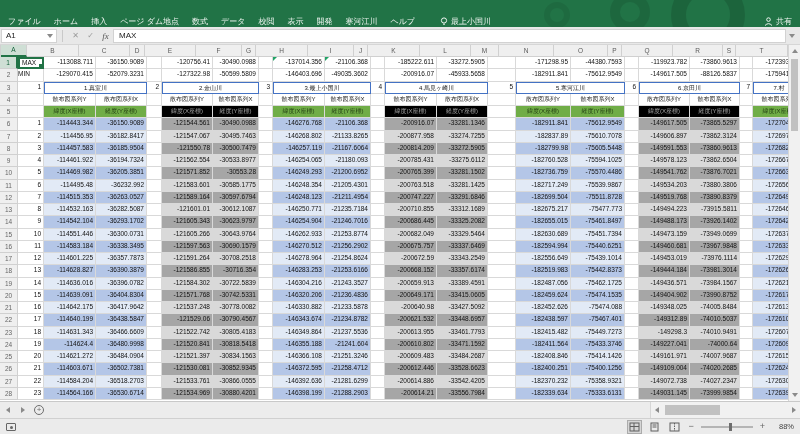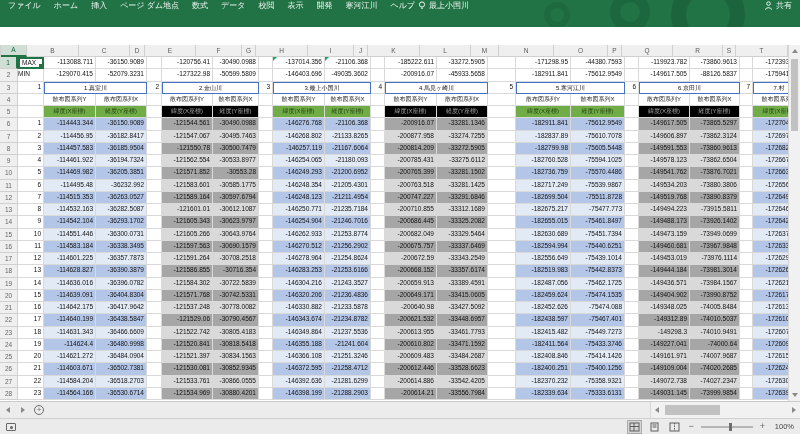--- a/index.html
+++ b/index.html
@@ -1,21 +1,21 @@
 <!DOCTYPE html>
 <html><head>
 <meta charset="utf-8">
 <style>
 *{box-sizing:border-box;margin:0;padding:0;}
 html,body{width:800px;height:434px;overflow:hidden;}
 body{font-family:"Liberation Sans","DejaVu Sans",sans-serif;background:#fff;}
 .app{position:relative;width:800px;height:434px;background:#fff;overflow:hidden;}
 
 
-.ribbon{position:absolute;top:0;left:0;width:800px;height:27px;background:#217346;display:flex;align-items:flex-start;padding:0 8px;gap:3px;overflow:hidden;}
+.ribbon{position:absolute;top:0;left:0;width:800px;height:27px;background:#217346;display:flex;align-items:flex-end;padding:0 8px;gap:25px;overflow:hidden;}
 .menu{font-size:8px;color:#eef5f0;white-space:nowrap;z-index:2;}
 .tellme{display:flex;align-items:center;gap:3px;font-size:8px;color:#eef5f0;z-index:2;}
 .share{margin-left:auto;display:flex;align-items:center;gap:3px;font-size:8px;color:#eef5f0;z-index:2;}
 .deco1{position:absolute;right:55px;top:-22px;width:74px;height:74px;border:15px solid rgba(0,0,0,.13);border-radius:50%;}
 .deco2{position:absolute;right:150px;top:-8px;width:40px;height:40px;border:10px solid rgba(0,0,0,.10);border-radius:50%;}
 .deco3{position:absolute;right:230px;top:2px;width:26px;height:26px;border:6px solid rgba(0,0,0,.08);border-radius:50%;}
 
 
 .fbar{position:absolute;top:27px;left:0;width:800px;height:18px;background:#e8e8e8;display:flex;align-items:center;border-bottom:1px solid #d6d6d6;}
 .namebox{width:56px;height:14px;margin-left:1px;background:#fff;border:1px solid #d2d2d2;display:flex;align-items:center;}
@@ -114,20 +114,34 @@
     </div>
     <div class="share">
       <svg width="9" height="9">
           <circle cx="4.5" cy="2.6" r="1.8" fill="none" stroke="#eef5f0" stroke-width="1"></circle>
           <path d="M1 8.5 Q4.5 4.8 8 8.5" fill="none" stroke="#eef5f0" stroke-width="1"></path>
         </svg>
       <span>共有</span>
     </div>
   </div>
 
+  <div class="fbar">
+    <div class="namebox">
+      <span class="nbtext">A1</span>
+      <span class="tri-dn"></span>
+    </div>
+    <div class="fdiv"></div>
+    <div class="fbtn">✕</div>
+    <div class="fbtn">✓</div>
+    <div class="fbtn fx">fx</div>
+    <div class="ffield">MAX</div>
+    <div class="fexp">
+        <span class="tri-dn"></span>
+      </div>
+  </div>
 
   <div class="sheet">
     <div class="cols">
         <div class="corner" style="width: 18px;"></div>
         <div class="ch sel" style="width: 26px;">A</div>
         <div class="ch" style="width: 52px;">B</div>
         <div class="ch" style="width: 51px;">C</div>
         <div class="ch" style="width: 15px;">D</div>
         <div class="ch" style="width: 51px;">E</div>
         <div class="ch" style="width: 46px;">F</div>
@@ -842,17 +856,17 @@
         <svg width="11" height="10">
             <rect x="1" y="1" width="9" height="8" fill="none" stroke="#5f5f5f"></rect>
             <line x1="5.5" y1="1" x2="5.5" y2="9" stroke="#5f5f5f" stroke-dasharray="1.5,1"></line>
           </svg>
       </div>
       <div class="zminus">−</div>
       <div class="ztrack">
           <div class="zthumb"></div>
         </div>
       <div class="zplus">+</div>
-      <div class="zlabel">100%</div>
+      <div class="zlabel">88%</div>
     </div>
   </div>
 
 </div>
 
 </body></html>

